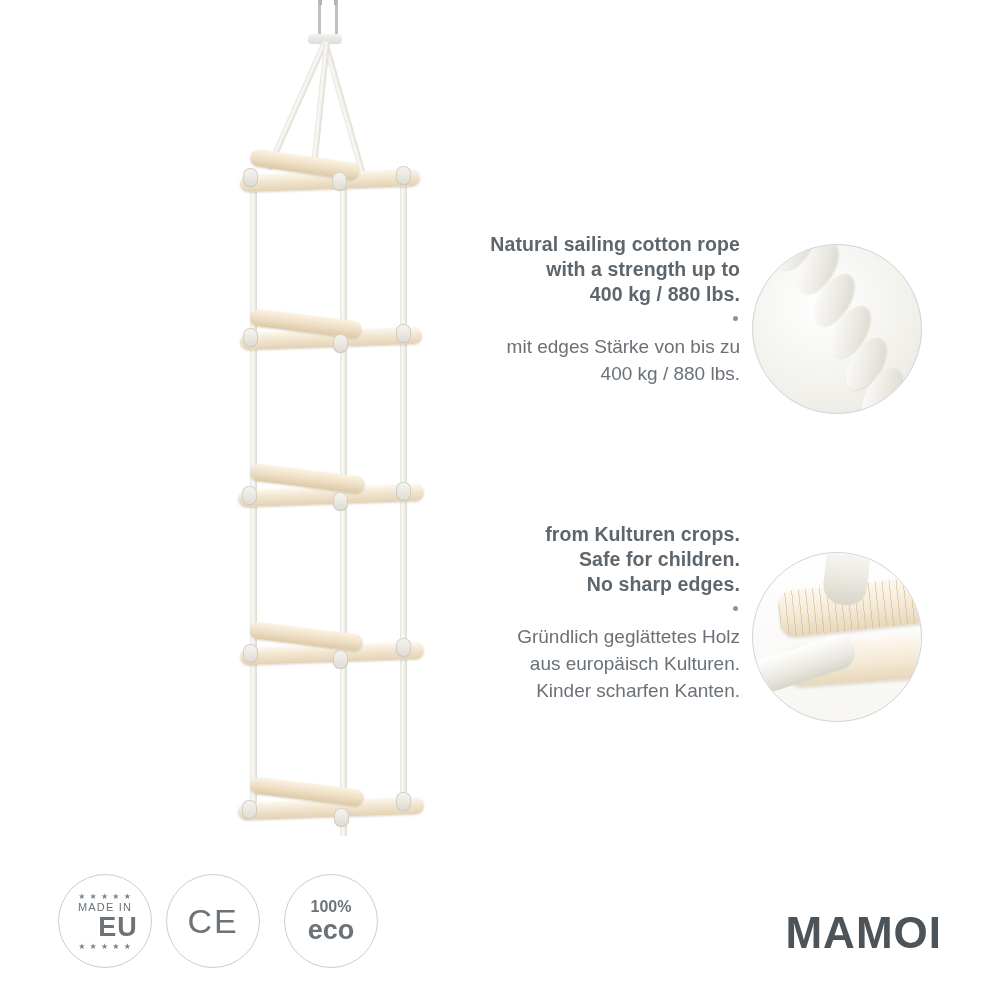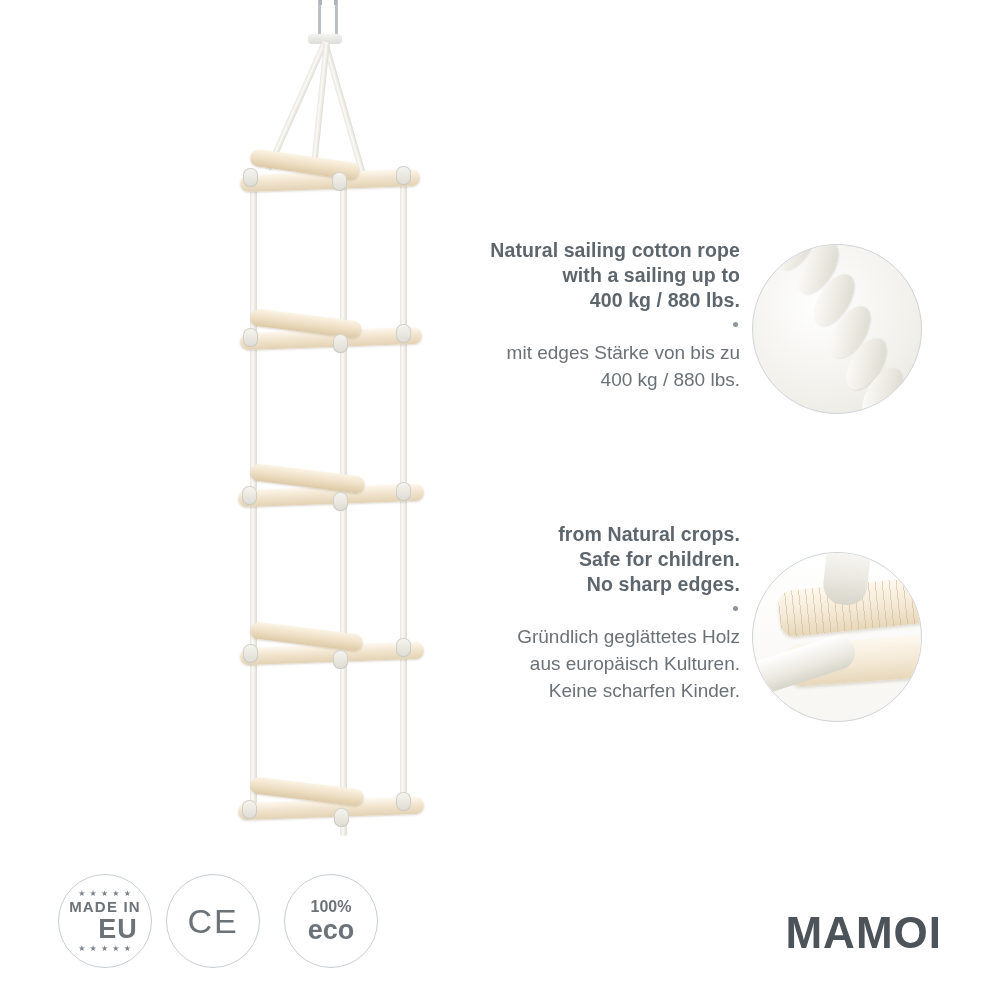--- a/index.html
+++ b/index.html
@@ -93,21 +93,21 @@
     background:linear-gradient(#ffffff,#ebe9e1 60%,#d8d5ca);
     transform:rotate(-18deg);
   }
 
   
   .badge{
     position:absolute;width:92px;height:92px;border-radius:50%;
     border:1.5px solid #c9ced3;display:flex;flex-direction:column;
     align-items:center;justify-content:center;color:#6b7278;
   }
-  .badge .made{font-size:15px;letter-spacing:1.2px;font-weight:bold;}
+  .badge .made{font-size:11px;letter-spacing:1.2px;font-weight:normal;}
   .badge .eu{font-size:27px;font-weight:bold;letter-spacing:1px;line-height:29px;margin-left:26px;}
   .badge .stars{font-size:8px;letter-spacing:1px;color:#7b8288;}
   .badge .ce{font-size:34px;font-weight:normal;letter-spacing:2px;}
   .badge .pct{font-size:16px;font-weight:bold;line-height:18px;text-align:right;}
   .badge .eco{font-size:27px;font-weight:bold;line-height:28px;}
 
   
   .logo{
     position:absolute;right:58px;bottom:42px;
     font-size:44px;font-weight:bold;letter-spacing:1px;color:#4c5359;
@@ -155,53 +155,53 @@
     <div class="knot" style="left:233px;top:650px;"></div>
     <div class="knot" style="left:296px;top:638px;"></div>
 
     <div class="rung" style="left:138px;top:800px;width:186px;transform:rotate(-2deg);"></div>
     <div class="rung side" style="left:150px;top:783px;width:114px;transform:rotate(7deg);"></div>
     <div class="knot" style="left:142px;top:800px;"></div>
     <div class="knot" style="left:234px;top:808px;"></div>
     <div class="knot" style="left:296px;top:792px;"></div>
   </div>
 
-  <div class="block" style="left:360px;top:238px;width:380px;">
+  <div class="block" style="left:360px;top:232px;width:380px;">
     <div class="en">
       <div>Natural sailing cotton rope</div>
-      <div>with a sailing up to</div>
+      <div>with a strength up to</div>
       <div>400 kg / 880 lbs.</div>
     </div>
     <div class="dot"></div>
     <div class="de">
       <div>mit  edges Stärke von   bis zu</div>
       <div>400 kg / 880 lbs.</div>
     </div>
   </div>
 
   <div class="circle ropephoto" style="left:752px;top:244px;width:168px;height:168px;">
     <div class="ropestrand" style="left:36px;top:8px;"></div>
     <div class="ropestrand" style="left:52px;top:40px;"></div>
     <div class="ropestrand" style="left:68px;top:72px;"></div>
     <div class="ropestrand" style="left:84px;top:104px;"></div>
     <div class="ropestrand" style="left:100px;top:134px;"></div>
     <div class="ropestrand" style="left:14px;top:-16px;"></div>
   </div>
 
   <div class="block" style="left:350px;top:522px;width:390px;">
     <div class="en">
-      <div>from Natural crops.</div>
+      <div>from Kulturen crops.</div>
       <div>Safe for children.</div>
       <div>No sharp edges.</div>
     </div>
     <div class="dot"></div>
     <div class="de">
       <div>Gründlich geglättetes Holz</div>
       <div>aus europäisch Kulturen.</div>
-      <div>Keine scharfen Kinder.</div>
+      <div>Kinder scharfen Kanten.</div>
     </div>
   </div>
 
   <div class="circle woodphoto" style="left:752px;top:552px;width:168px;height:168px;">
     <div class="woodbar" style="left:26px;top:30px;width:170px;height:46px;transform:rotate(-6deg);"></div>
     <div class="woodlines" style="left:26px;top:30px;width:170px;height:46px;transform:rotate(-6deg);"></div>
     <div class="woodbar" style="left:34px;top:86px;width:170px;height:42px;transform:rotate(-4deg);"></div>
     <div class="woodrope" style="left:-16px;top:96px;"></div>
     <div class="woodrope" style="left:72px;top:-18px;width:44px;height:70px;transform:rotate(6deg);"></div>
   </div>

